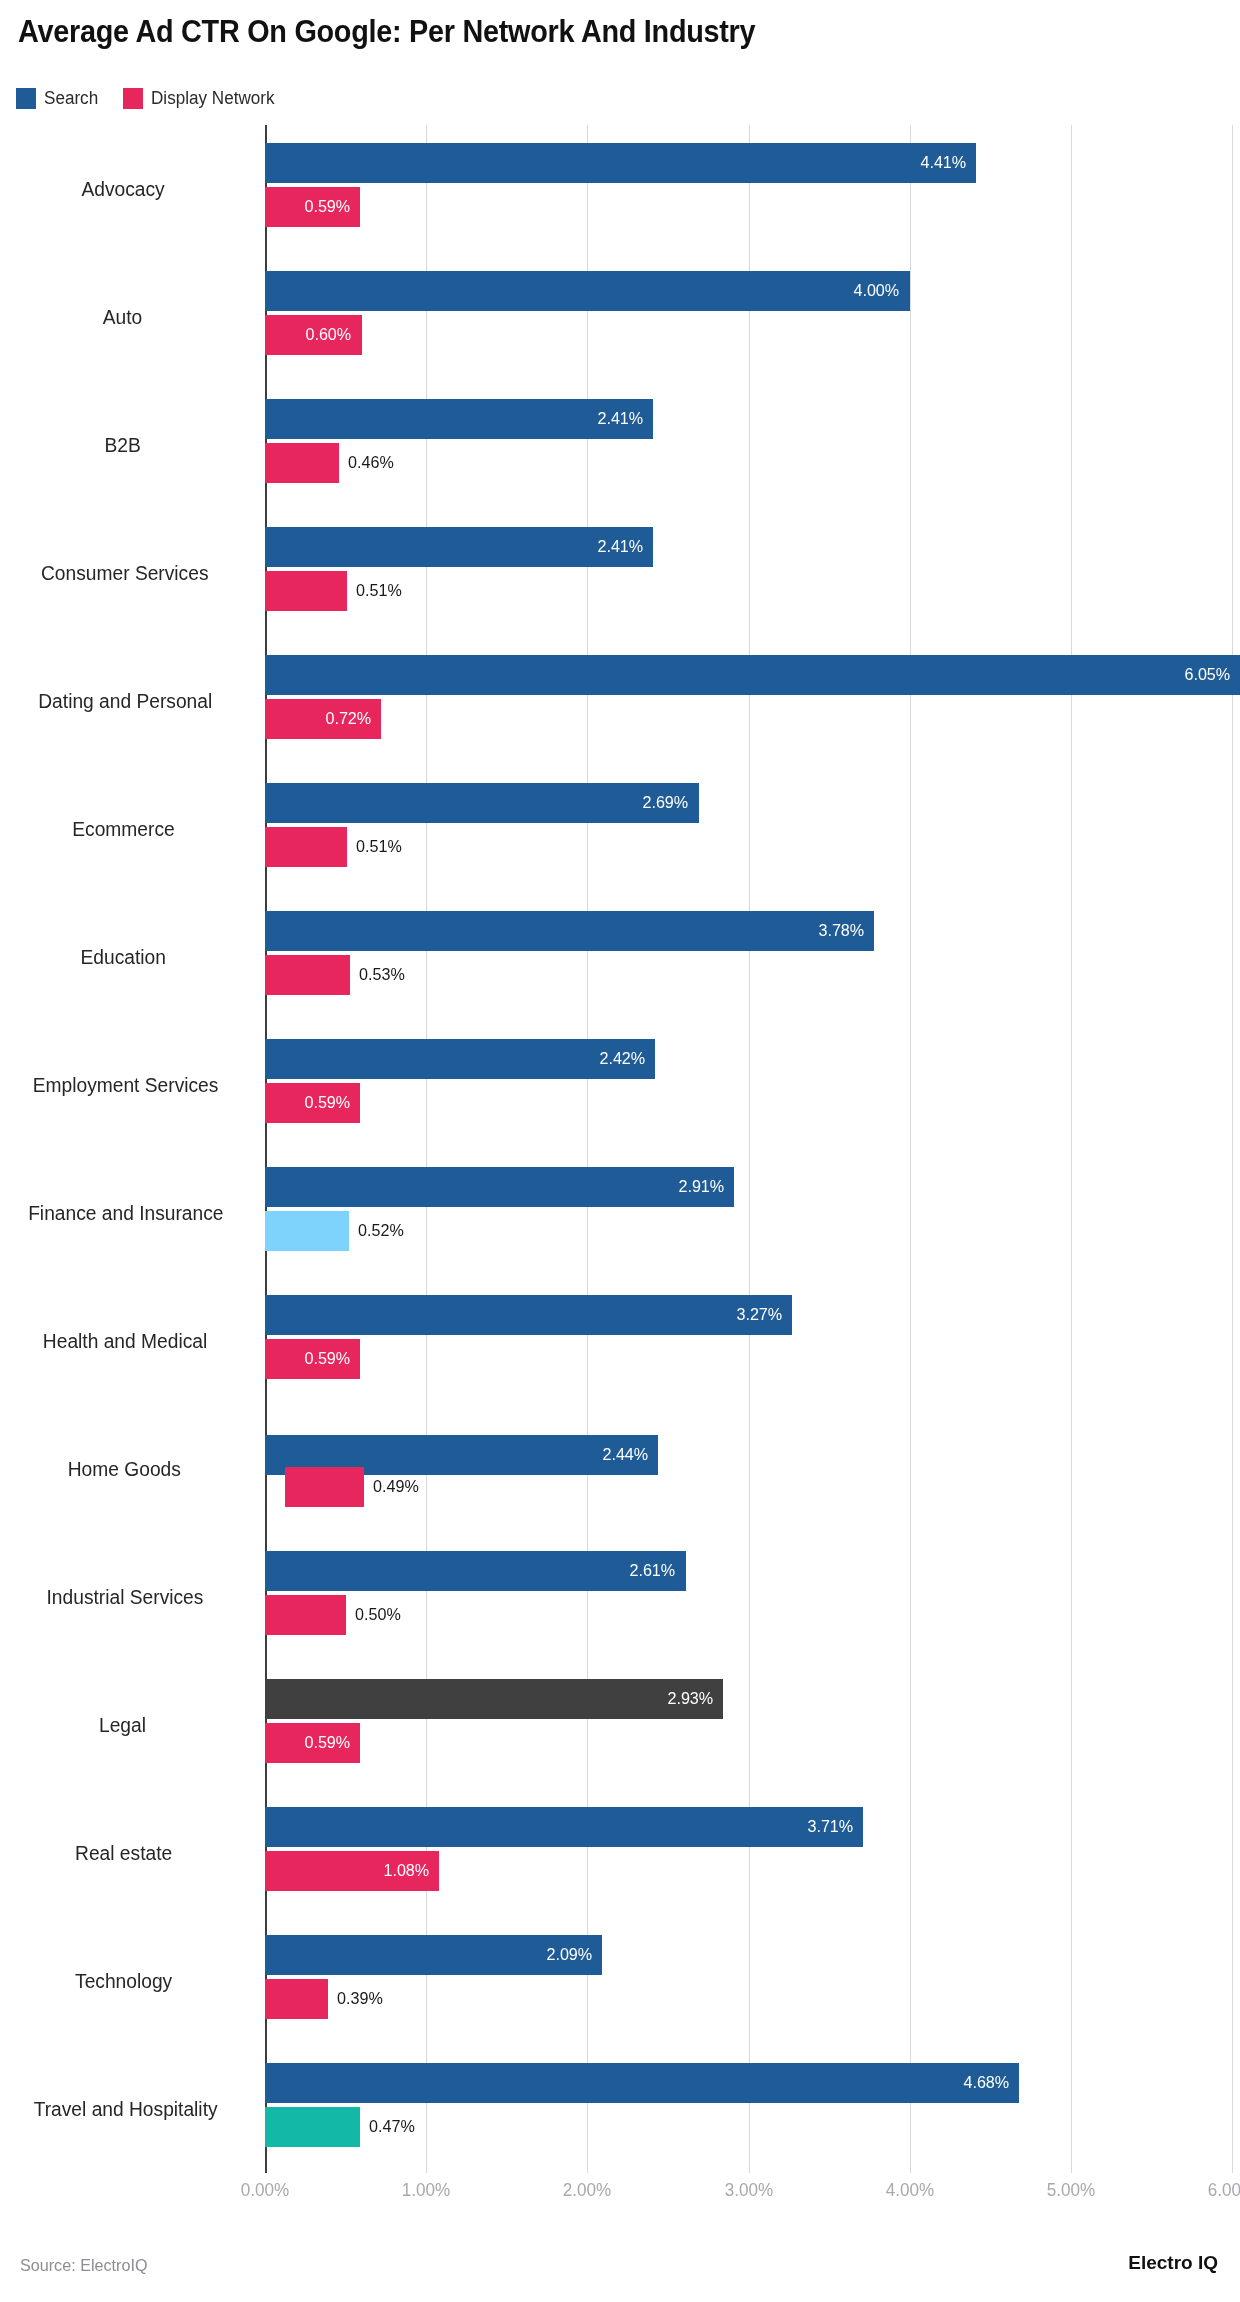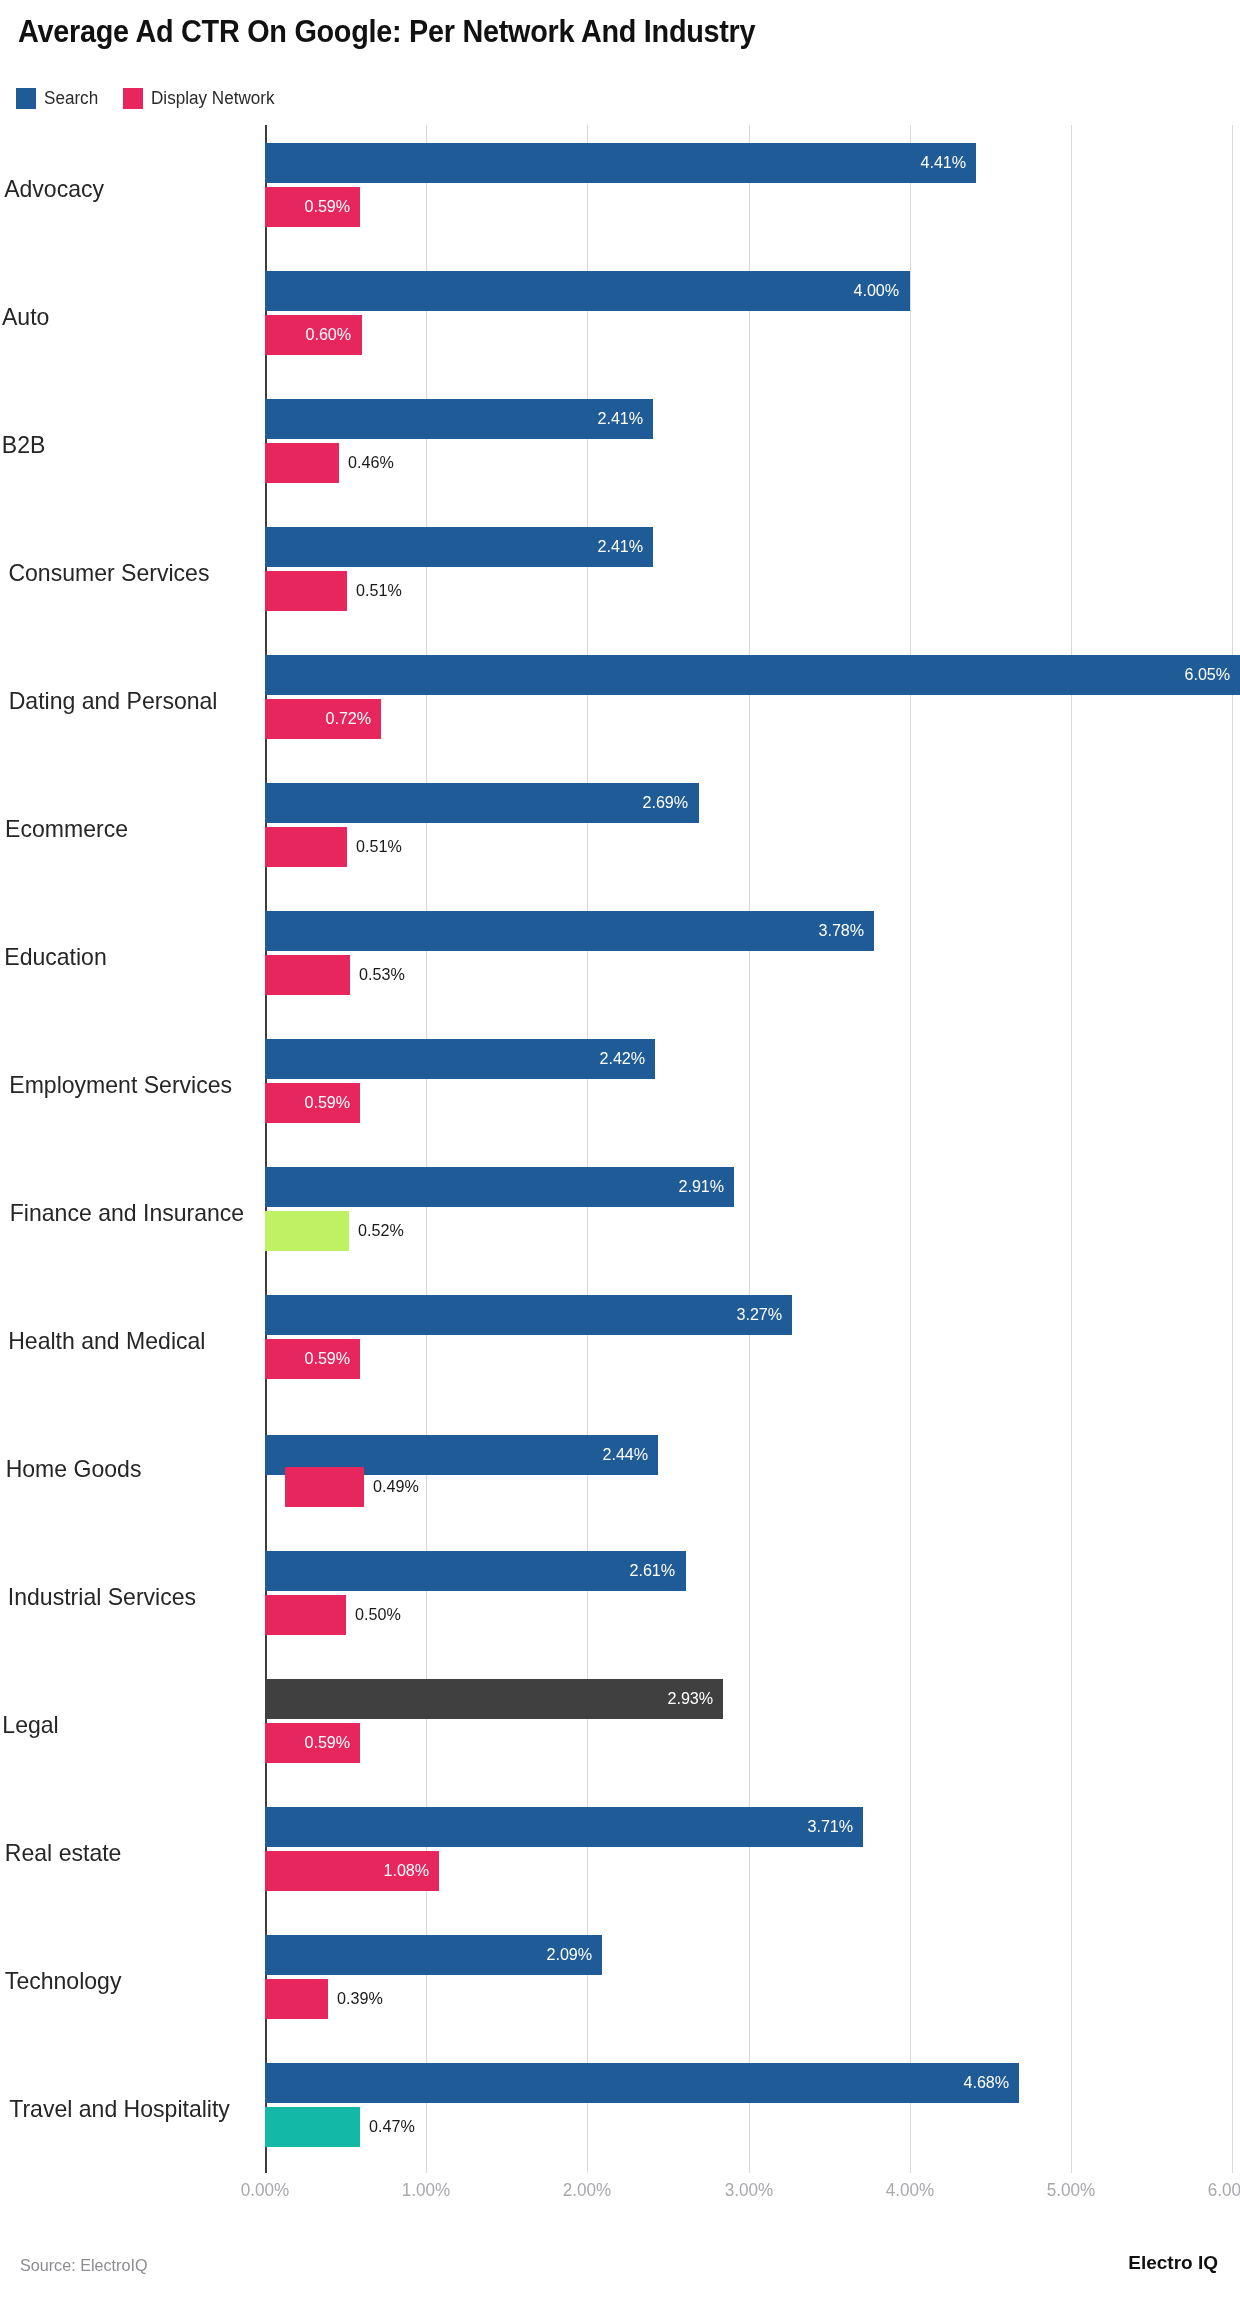--- a/index.html
+++ b/index.html
@@ -140,24 +140,24 @@
     position: absolute;
     left: 0;
     top: 125px;
     width: 255px;
     height: 2048px;
   }
   .cat-label {
     height: 128px;
     display: flex;
     align-items: center;
-    justify-content: flex-start;
+    justify-content: center;
     padding-right: 12px;
     box-sizing: border-box;
-    font-size: 24px;
+    font-size: 20px;
     color: #262626;
     font-family: "Liberation Sans Narrow", "Liberation Sans", sans-serif;
     white-space: nowrap;
   }
   .cat-label span {
     transform: scaleX(0.96);
     transform-origin: right center;
     display: inline-block;
   }
 
@@ -343,21 +343,21 @@
             <span class="bar-value inside">2.42%</span>
           </div>
           <div class="bar display" style="width: 95.0883px; background: rgb(232, 38, 94);">
             <span class="bar-value inside">0.59%</span>
           </div>
         </div>
         <div class="row">
           <div class="bar search" style="width: 468.995px; background: rgb(31, 92, 151);">
             <span class="bar-value inside">2.91%</span>
           </div>
-          <div class="bar display" style="width: 83.8067px; background: #bef264;">
+          <div class="bar display" style="width: 83.8067px; background: #7dd3fc;">
             <span class="bar-value outside">0.52%</span>
           </div>
         </div>
         <div class="row">
           <div class="bar search" style="width: 527.015px; background: rgb(31, 92, 151);">
             <span class="bar-value inside">3.27%</span>
           </div>
           <div class="bar display" style="width: 95.0883px; background: rgb(232, 38, 94);">
             <span class="bar-value inside">0.59%</span>
           </div>

